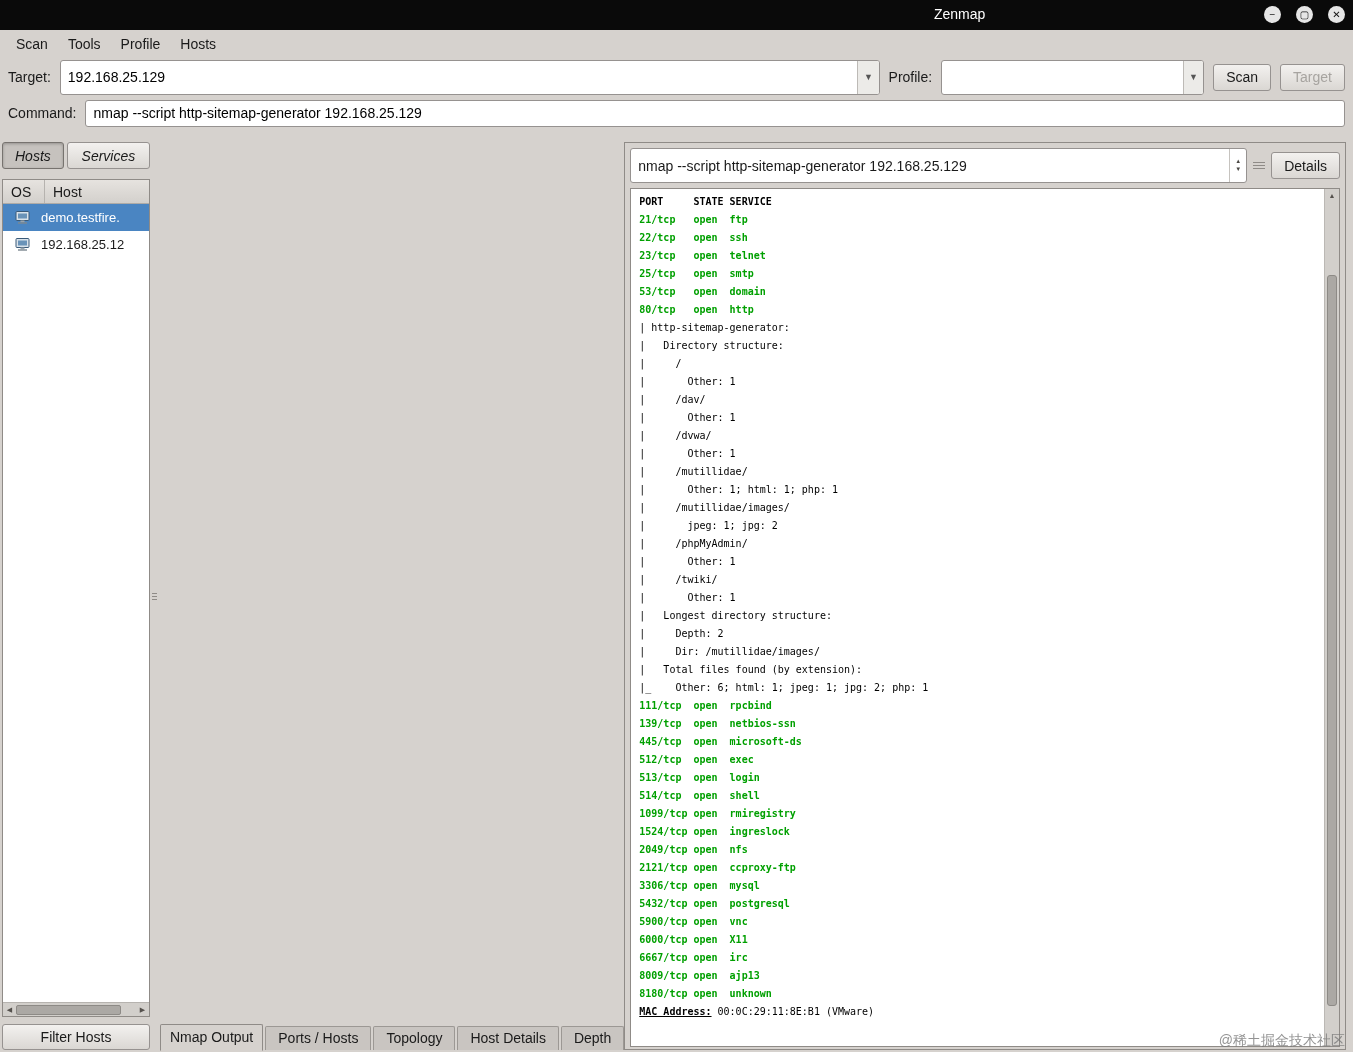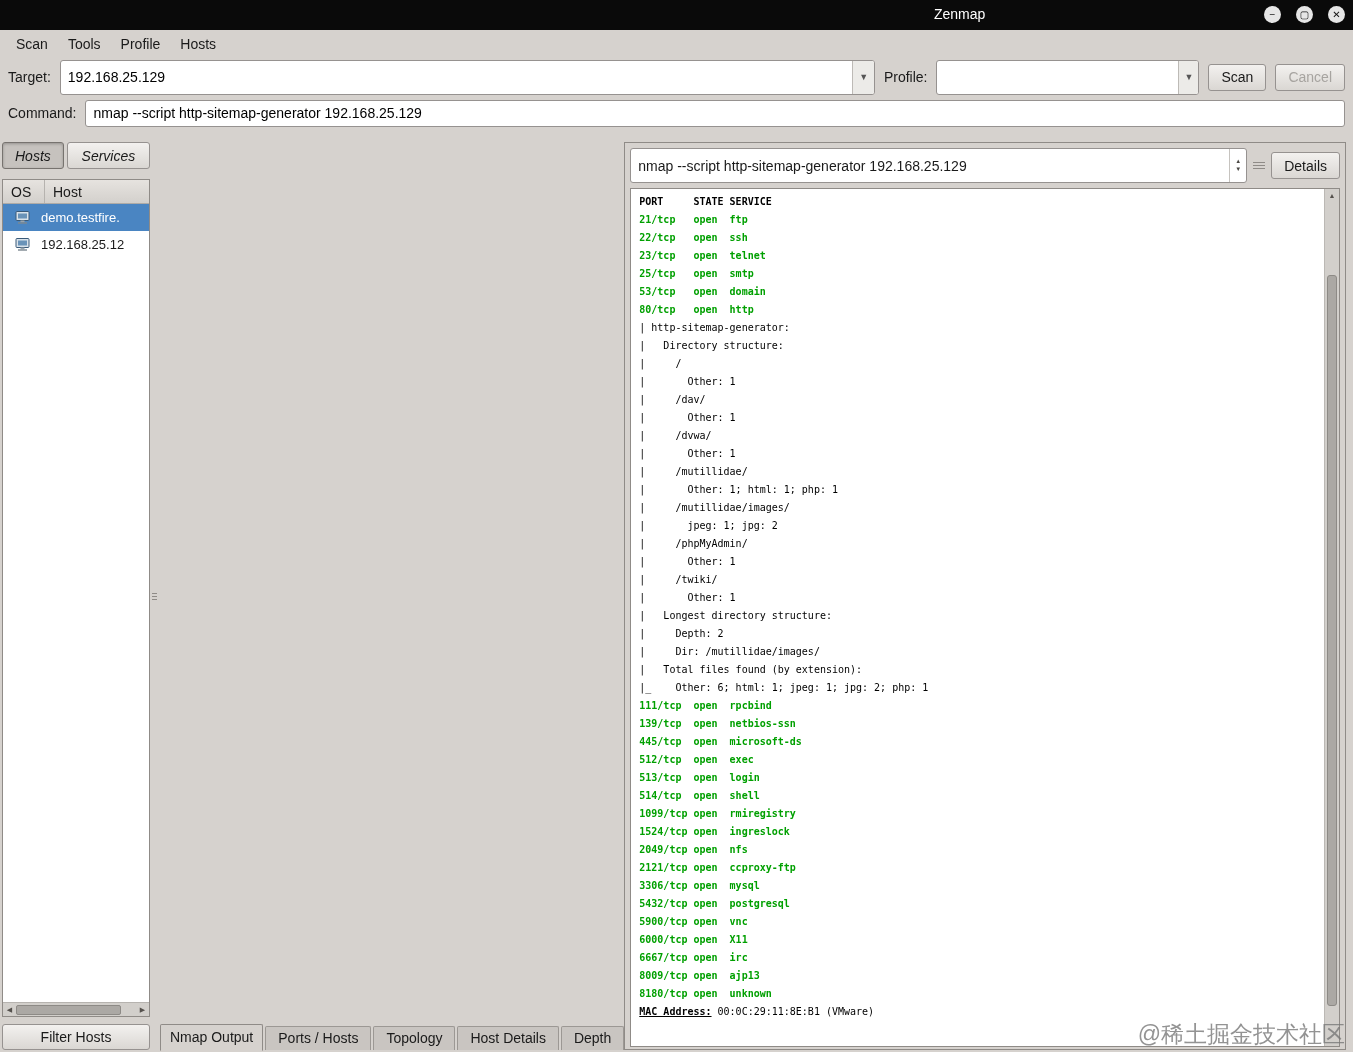--- a/index.html
+++ b/index.html
@@ -84,21 +84,21 @@
   .output-text { position:absolute; top:0; left:0; right:15px; bottom:0; padding:4px 0 0 8px; overflow:hidden;
                  font-family:"DejaVu Sans Mono", monospace; font-size:10px; line-height:18px; white-space:pre; color:#000; }
   .ln-header { font-weight:bold; }
   .ln-open { font-weight:bold; color:var(--open-port-green,#00a000); }
   .mac-label { font-weight:bold; text-decoration:underline; }
   .v-scrollbar { position:absolute; top:0; right:0; bottom:0; width:15px; background:#d2cfcb; border-left:1px solid #bbb8b4; }
   .v-arrow { position:absolute; top:3px; left:0; right:0; text-align:center; font-size:7px; color:#55514d; }
   .v-thumb { position:absolute; left:2px; right:2px; top:86px; bottom:40px; background:#aba8a4;
              border:1px solid #8d8a86; border-radius:3px; }
 
-  .watermark { position:absolute; right:8px; bottom:2px; color:rgba(120,120,120,.8); font-size:23px; z-index:10; }
+  .watermark { position:absolute; right:8px; bottom:2px; color:rgba(120,120,120,.8); font-size:14px; z-index:10; }
 </style>
 </head>
 <body>
 
 <div class="window">
 
   <div class="titlebar">
     <span class="title">Zenmap</span>
     <div class="win-controls">
         <span class="win-btn">−</span>
@@ -119,21 +119,21 @@
     <div class="combo target-combo">
       <input type="text" value="192.168.25.129" style="">
       <span class="drop">▼</span>
     </div>
     <span class="label">Profile:</span>
     <div class="combo profile-combo">
       <input type="text" value="" style="">
       <span class="drop">▼</span>
     </div>
     <div class="btn">Scan</div>
-    <div class="btn disabled">Cancel</div>
+    <div class="btn disabled">Target</div>
   </div>
 
   <div class="cmdbar">
     <span class="label">Command:</span>
     <div class="entry">
       <input type="text" value="nmap --script http-sitemap-generator 192.168.25.129" style="">
     </div>
   </div>
 
   <div class="main">

